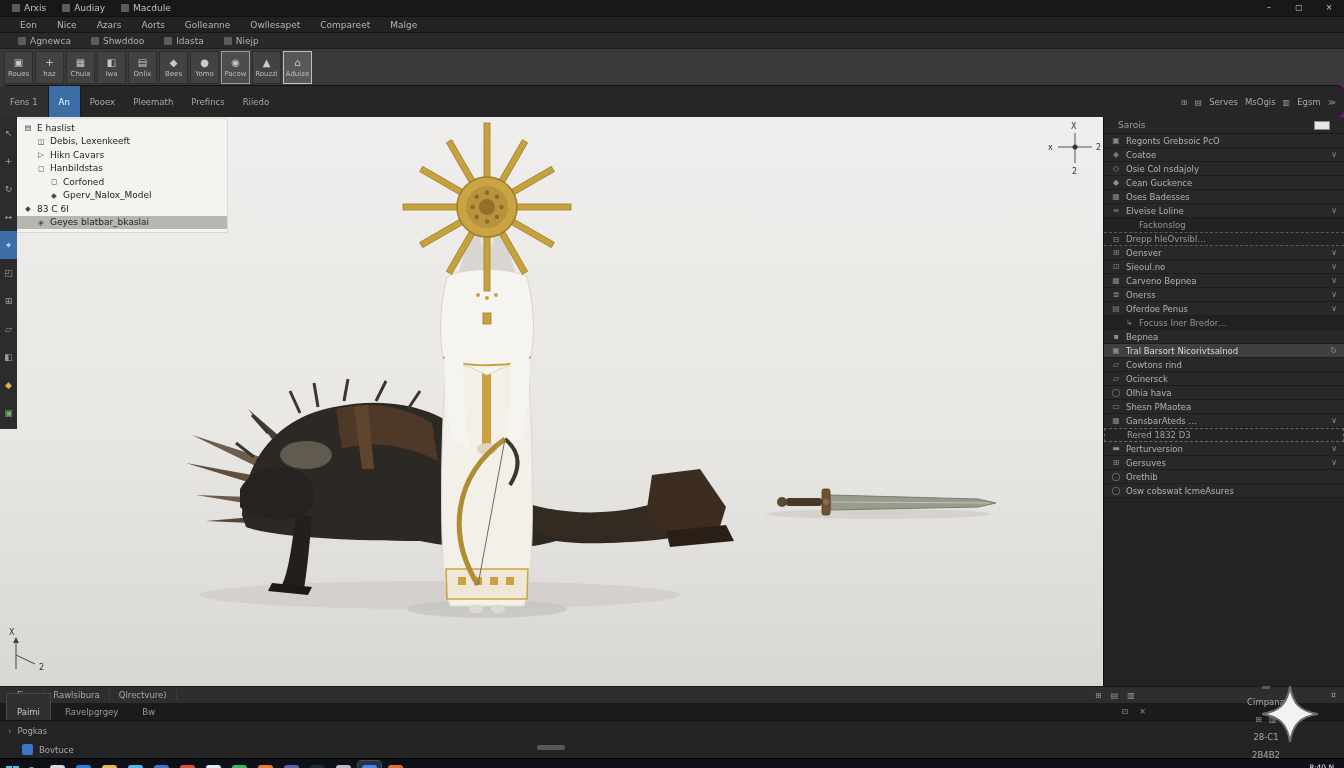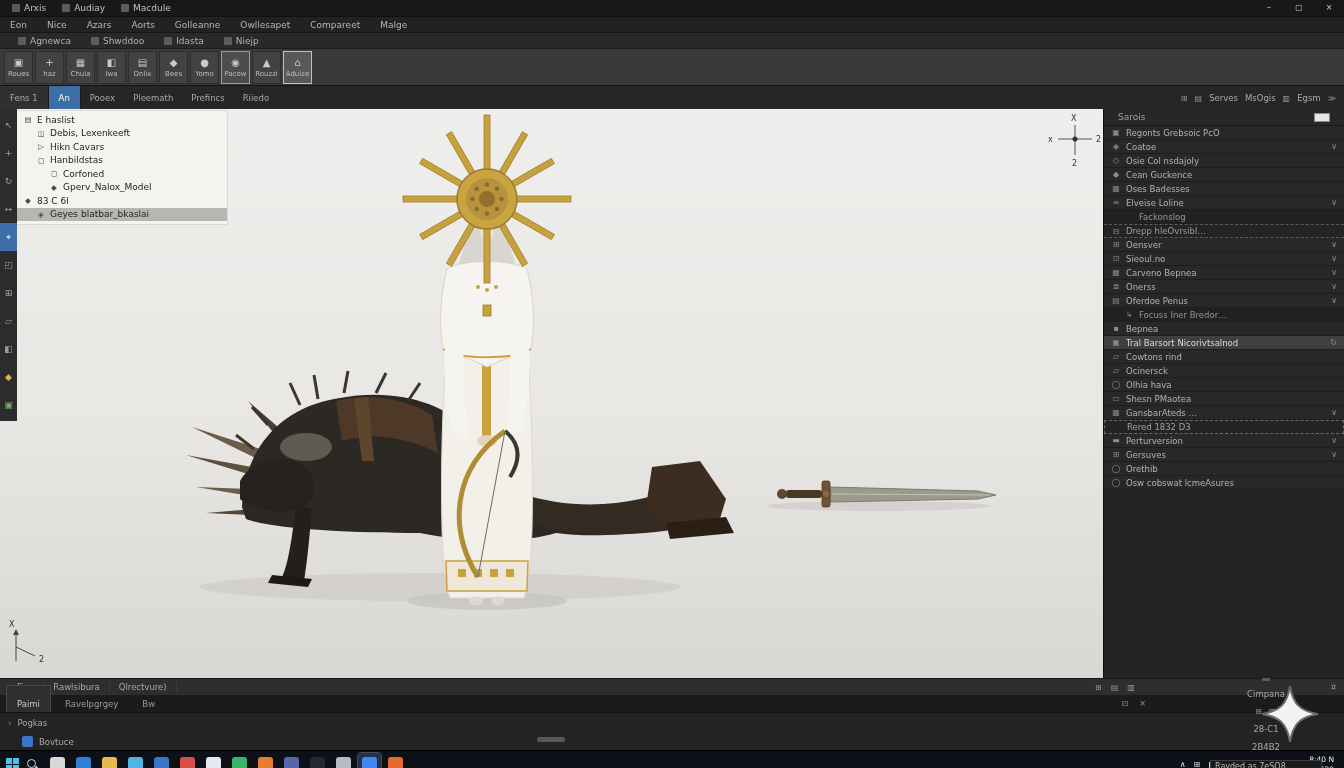--- a/index.html
+++ b/index.html
@@ -6,35 +6,35 @@
   html,body { width:1344px; height:768px; overflow:hidden; background:#000; }
   .app { position:relative; width:1344px; height:768px; display:flex; flex-direction:column; background:#701a75; }
 
   
   .titlebar { height:16px; background:#181818; display:flex; align-items:center; color:#c2c2c2; font-size:9px; padding-left:4px; flex:0 0 auto; }
   .titlebar .menu-item { display:flex; align-items:center; gap:4px; padding:0 8px; height:100%; }
   .mi-ico { width:8px; height:8px; background:#5c5c5c; border-radius:1px; display:inline-block; }
   .controls { margin-left:auto; display:flex; height:100%; }
   .ctrl { width:30px; text-align:center; font-size:8px; color:#d0d0d0; line-height:16px; }
 
-  .menubar2 { height:16px; background:#222222; display:flex; align-items:center; color:#b5b5b5; font-size:9px; flex:0 0 auto; border-top:1px solid #101010; }
+  .menubar2 { height:16px; background:#222222; display:flex; align-items:center; color:#b5b5b5; font-size:9px; padding-left:10px; flex:0 0 auto; border-top:1px solid #101010; }
   .menubar2 .menu-item { padding:0 10px; }
   .menubar3 { height:16px; background:#292929; display:flex; align-items:center; color:#b0b0b0; font-size:9px; padding-left:8px; flex:0 0 auto; border-top:1px solid #161616; }
   .menubar3 .menu-item { display:flex; align-items:center; gap:4px; padding:0 10px; }
 
   
   .toolbar { height:37px; background:#3a3a3a; display:flex; align-items:center; gap:2px; padding:0 4px; flex:0 0 auto; border-top:1px solid #1c1c1c; }
   .tb { width:29px; height:33px; background:#424242; border:1px solid #2e2e2e; display:flex; flex-direction:column; align-items:center; justify-content:center; gap:1px; cursor:pointer; }
   .tb-ico { font-size:10px; color:#c9c9c9; line-height:12px; }
   .tb-label { font-size:7px; color:#bdbdbd; white-space:nowrap; overflow:hidden; max-width:28px; }
   .tb.framed { border-color:#9b9b9b; background:#4d4d4d; }
   .tb.on { background:#585858; border-color:#c0c0c0; }
 
   
-  .vpheader { height:24px; background:#262626; display:flex; align-items:center; font-size:8.5px; color:#a8a8a8; flex:0 0 auto; border-top:1px solid #141414; }
+  .vpheader { height:32px; background:#262626; display:flex; align-items:center; font-size:8.5px; color:#a8a8a8; flex:0 0 auto; border-top:1px solid #141414;border-radius:7px; }
   .vph-tab { padding:0 10px; height:100%; display:flex; align-items:center; background:#303030; border-right:1px solid #1a1a1a; }
   .vph-tab.on { background:#3b6ea5; color:#fff; }
   .vph-menu { padding:0 9px; }
   .vph-right { margin-left:auto; display:flex; align-items:center; gap:7px; padding-right:8px; }
   .vph-right .g { font-size:8px; color:#9a9a9a; }
 
   
   .main { position:relative; height:569px; flex:0 0 auto; background:linear-gradient(180deg,#efeeec 0%,#e9e7e4 55%,#d9d7d3 100%); }
   .scene { position:absolute; left:0; top:0; width:1103px; height:569px; display:block; }
 

